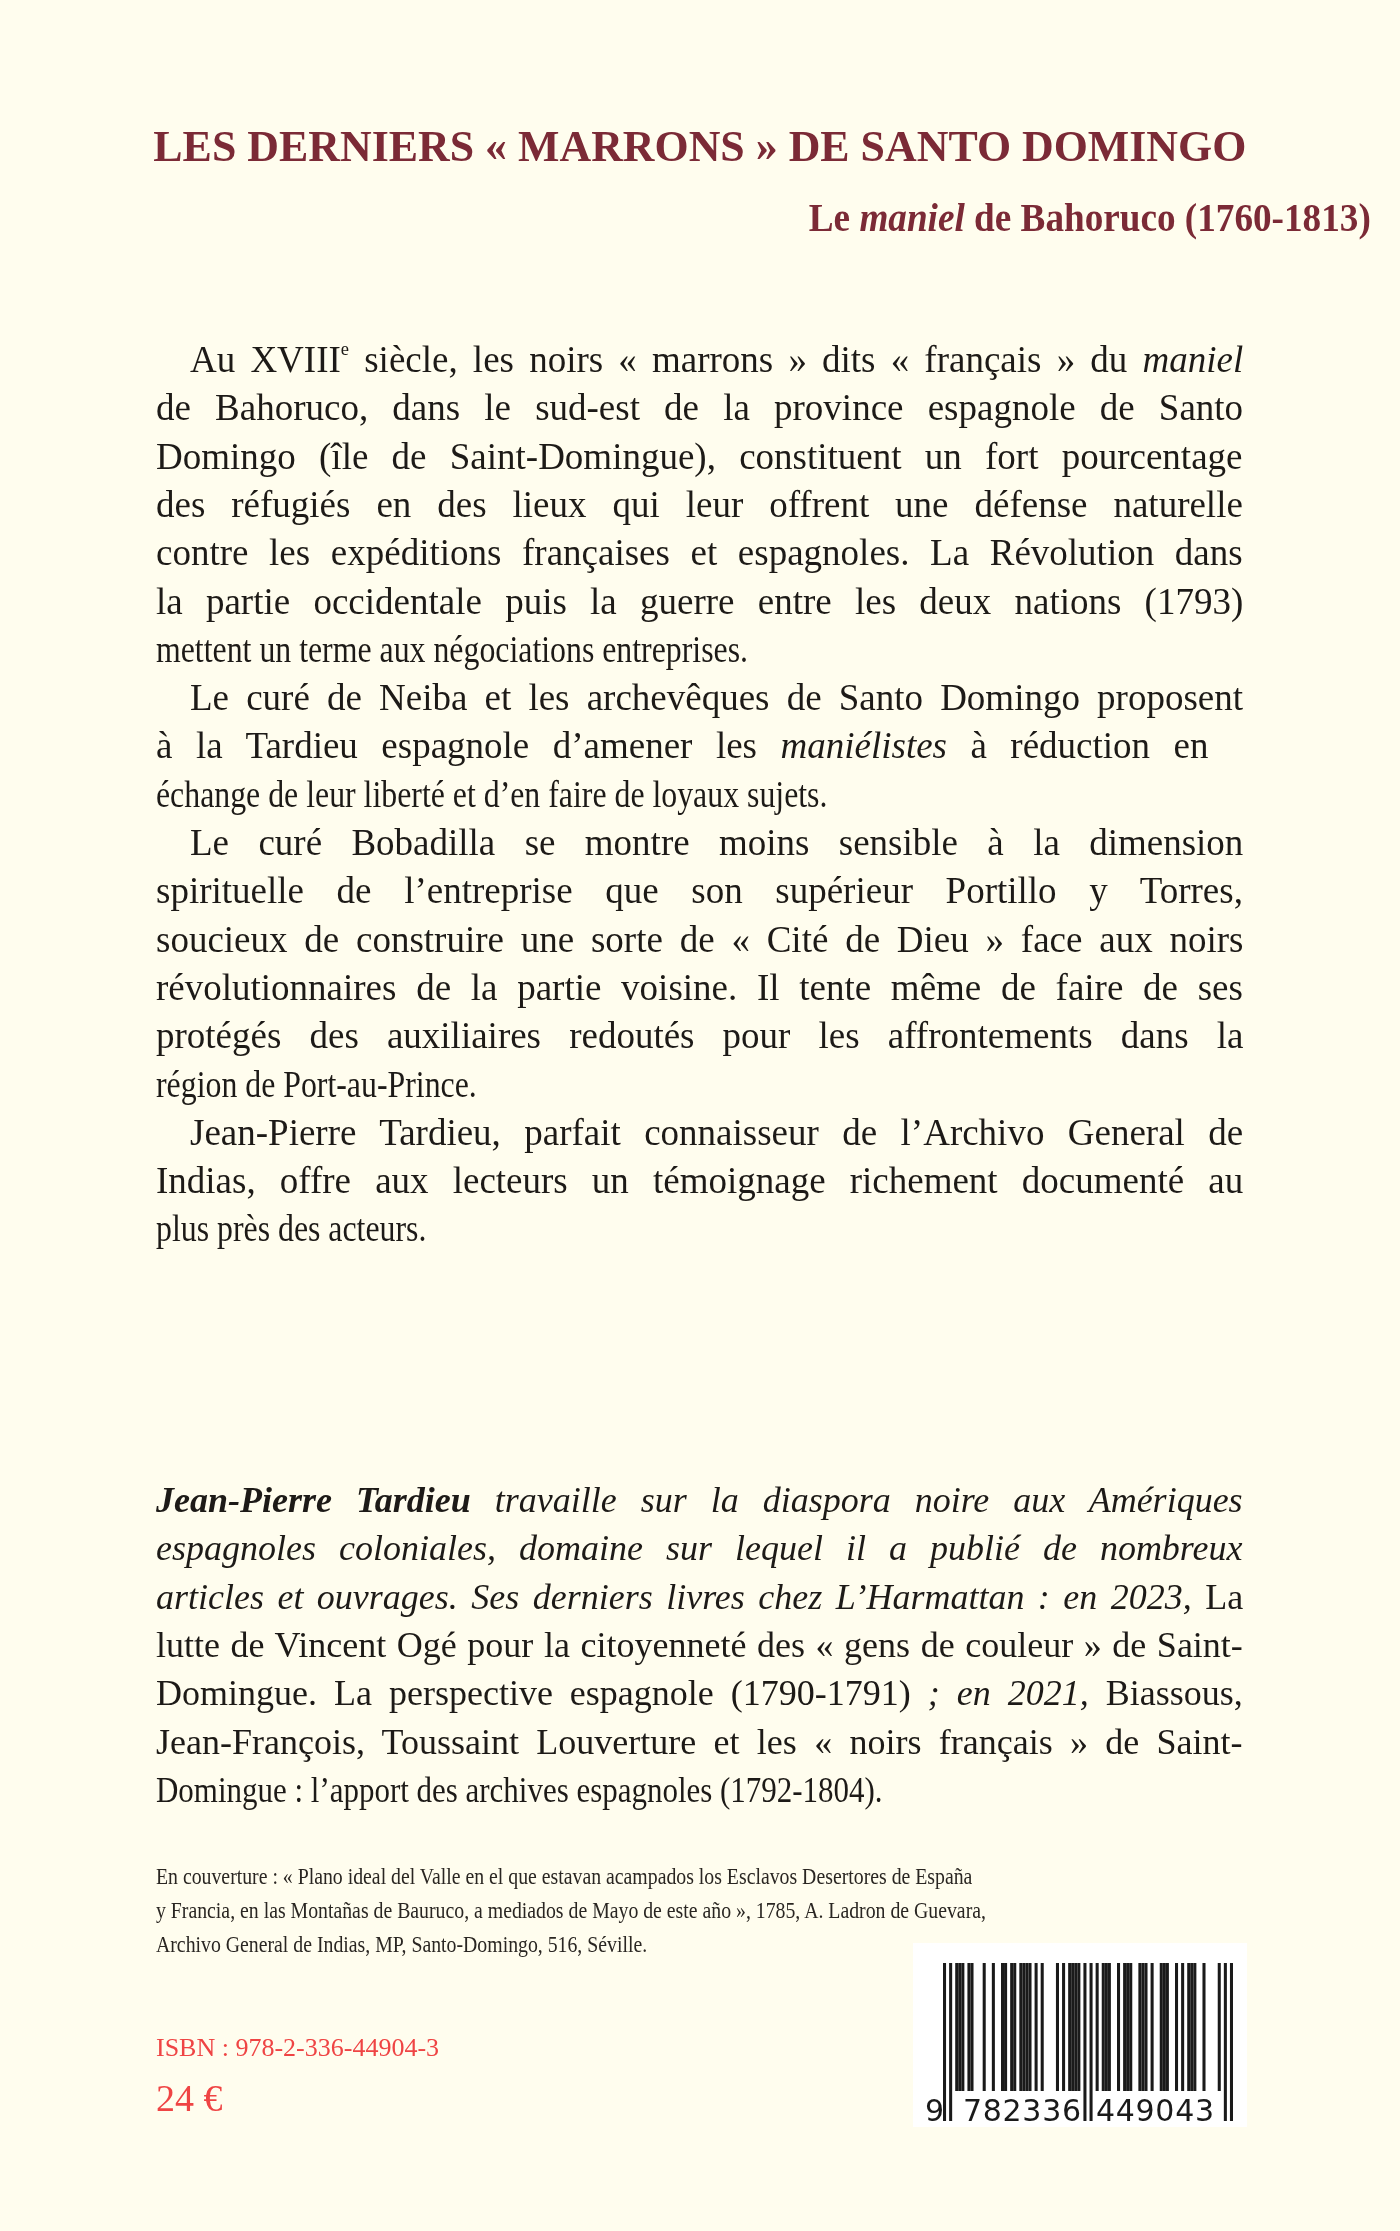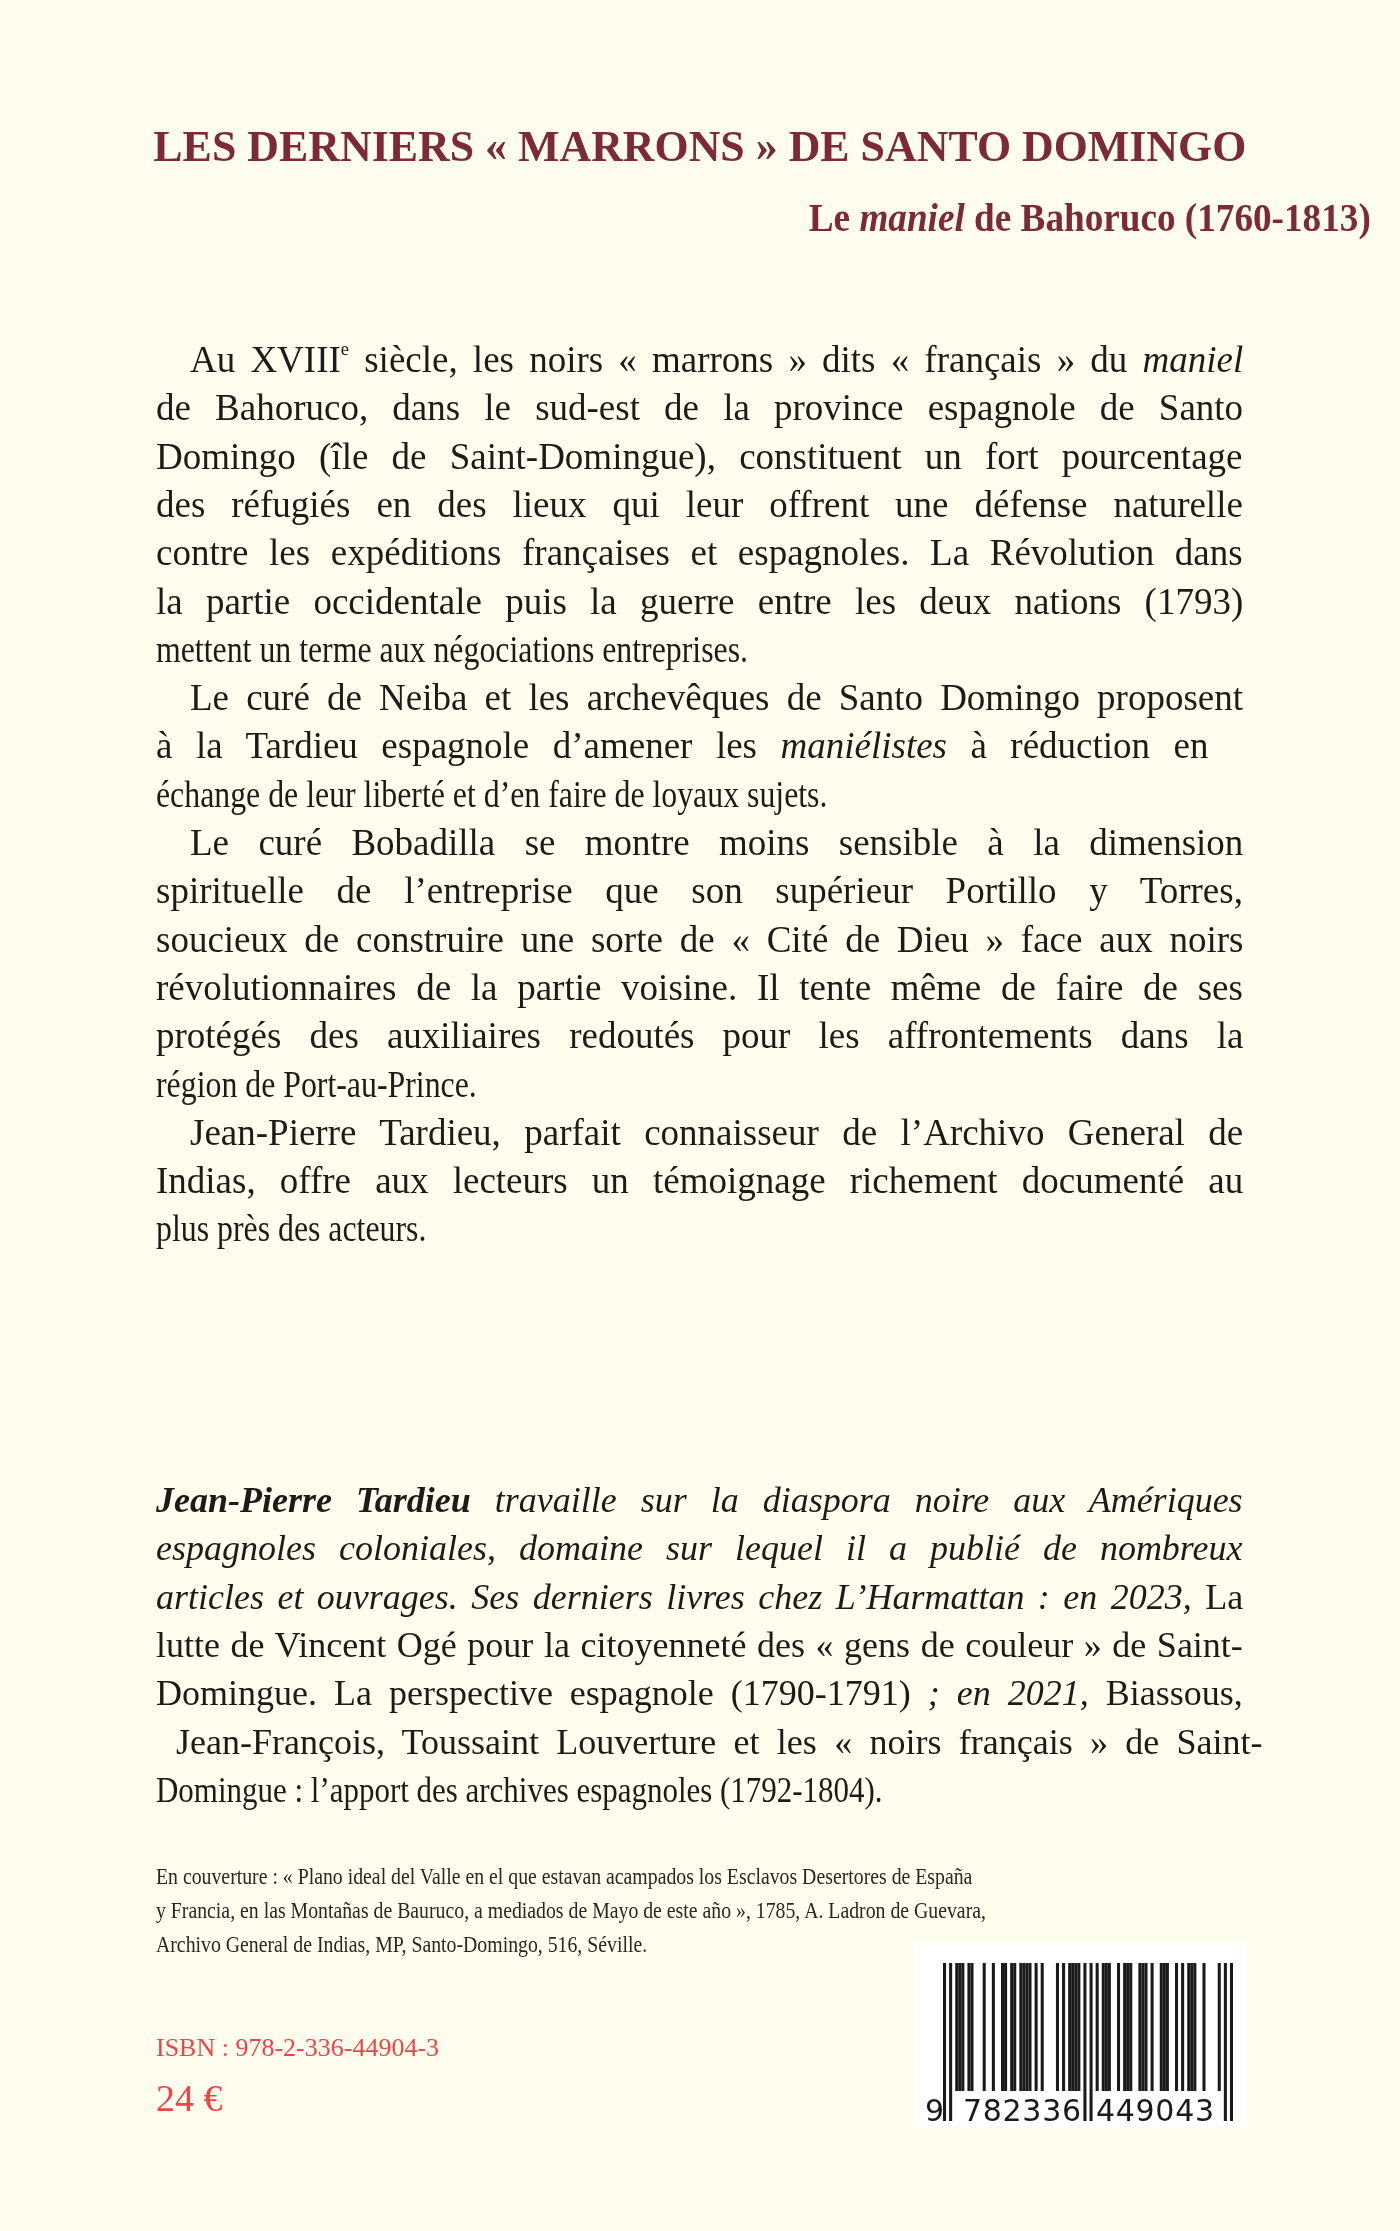--- a/index.html
+++ b/index.html
@@ -73,21 +73,21 @@
     <div class="line body" style="top: 772.8px; left: 34px; word-spacing: 14.1429px;"><span>Jean-Pierre Tardieu, parfait connaisseur de l’Archivo General de</span></div>
     <div class="line body" style="top: 821.1px; left: 0px; word-spacing: 14.875px;"><span>Indias, offre aux lecteurs un témoignage richement documenté au</span></div>
     <div class="line body" style="top: 869.4px; left: 0px; transform: scaleX(0.86);"><span>plus près des acteurs.</span></div>
   </section>
 <section class="text-block" id="bio" style="top:1476px;">
     <div class="line bio" style="top: 0px; left: 0px; word-spacing: 15px;"><span class="bd it">Jean-Pierre Tardieu</span><span class="it"> travaille sur la diaspora noire aux Amériques</span></div>
     <div class="line bio" style="top: 48.3px; left: 0px; word-spacing: 14px;"><span class="it">espagnoles coloniales, domaine sur lequel il a publié de nombreux</span></div>
     <div class="line bio" style="top: 96.6px; left: 0px; word-spacing: 4.45455px;"><span class="it">articles et ouvrages. Ses derniers livres chez L’Harmattan : en 2023,</span><span> La</span></div>
     <div class="line bio" style="top: 144.9px; left: 0px; word-spacing: 1.57143px;"><span>lutte de Vincent Ogé pour la citoyenneté des « gens de couleur » de Saint-</span></div>
     <div class="line bio" style="top: 193.2px; left: 0px; word-spacing: 8px;"><span>Domingue. La perspective espagnole (1790-1791)</span><span class="it"> ; en 2021,</span><span> Biassous,</span></div>
-    <div class="line bio" style="top: 241.5px; left: 0px; word-spacing: 8.3px; margin-left: 20px;"><span>Jean-François, Toussaint Louverture et les « noirs français » de Saint-</span></div>
+    <div class="line bio" style="top: 241.5px; left: 0px; word-spacing: 8.3px;"><span>Jean-François, Toussaint Louverture et les « noirs français » de Saint-</span></div>
     <div class="line bio" style="top: 289.8px; left: 0px; transform: scaleX(0.86);"><span>Domingue : l’apport des archives espagnoles (1792-1804).</span></div>
   </section>
 <section class="text-block" id="credit" style="top:1860px;">
     <div class="line credit" style="top: 0px; left: 0px; transform: scaleX(0.86);"><span>En couverture : « Plano ideal del Valle en el que estavan acampados los Esclavos Desertores de España</span></div>
     <div class="line credit" style="top: 34px; left: 0px; transform: scaleX(0.86);"><span>y Francia, en las Montañas de Bauruco, a mediados de Mayo de este año », 1785, A. Ladron de Guevara,</span></div>
     <div class="line credit" style="top: 68px; left: 0px; transform: scaleX(0.86);"><span>Archivo General de Indias, MP, Santo-Domingo, 516, Séville.</span></div>
   </section>
 
 <div class="isbn">ISBN : 978-2-336-44904-3</div>
 <div class="price">24 €</div>

